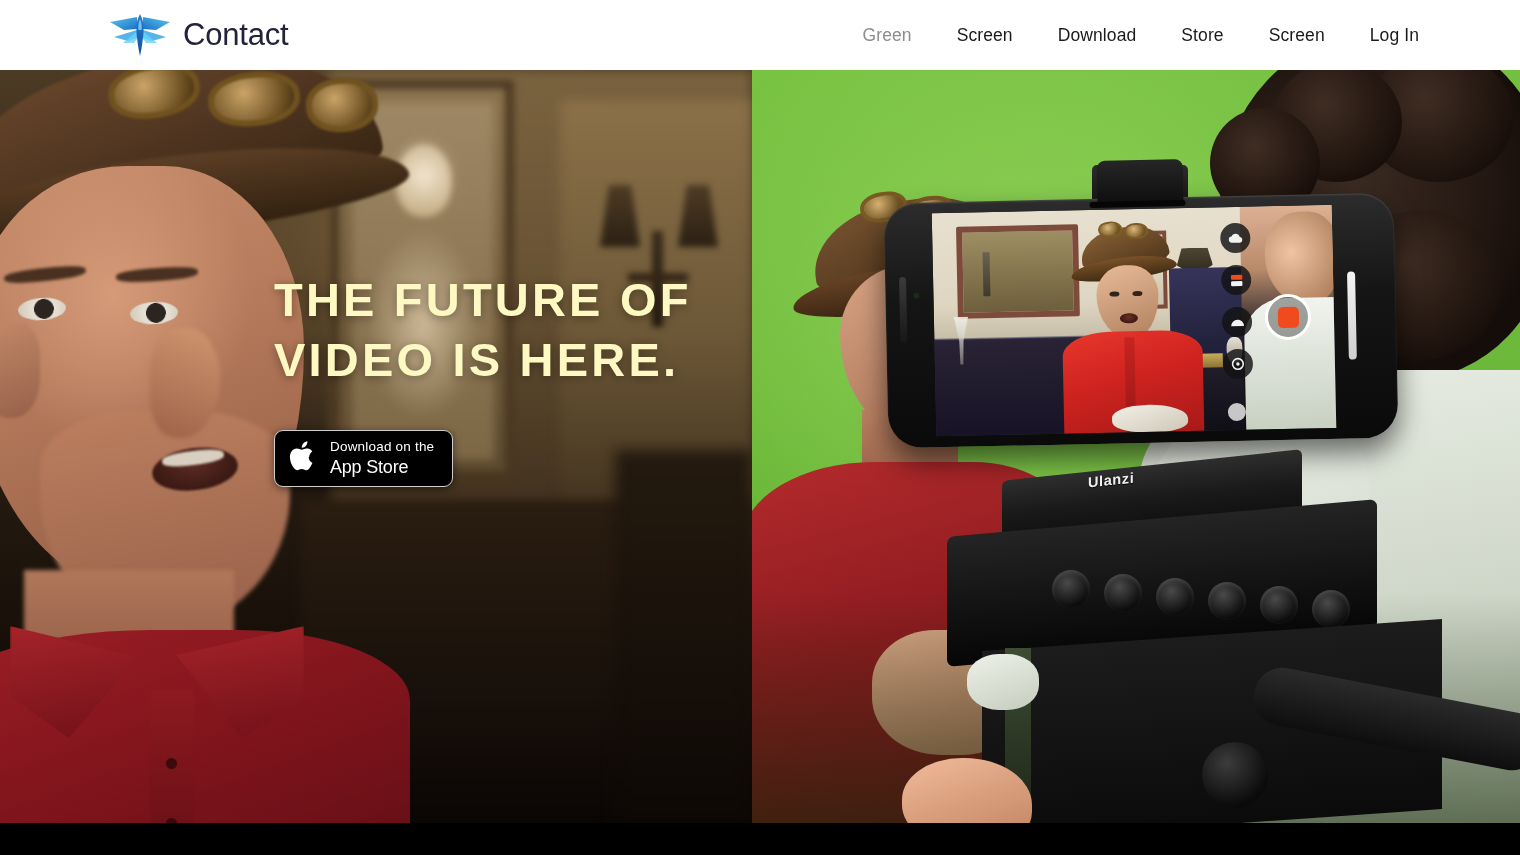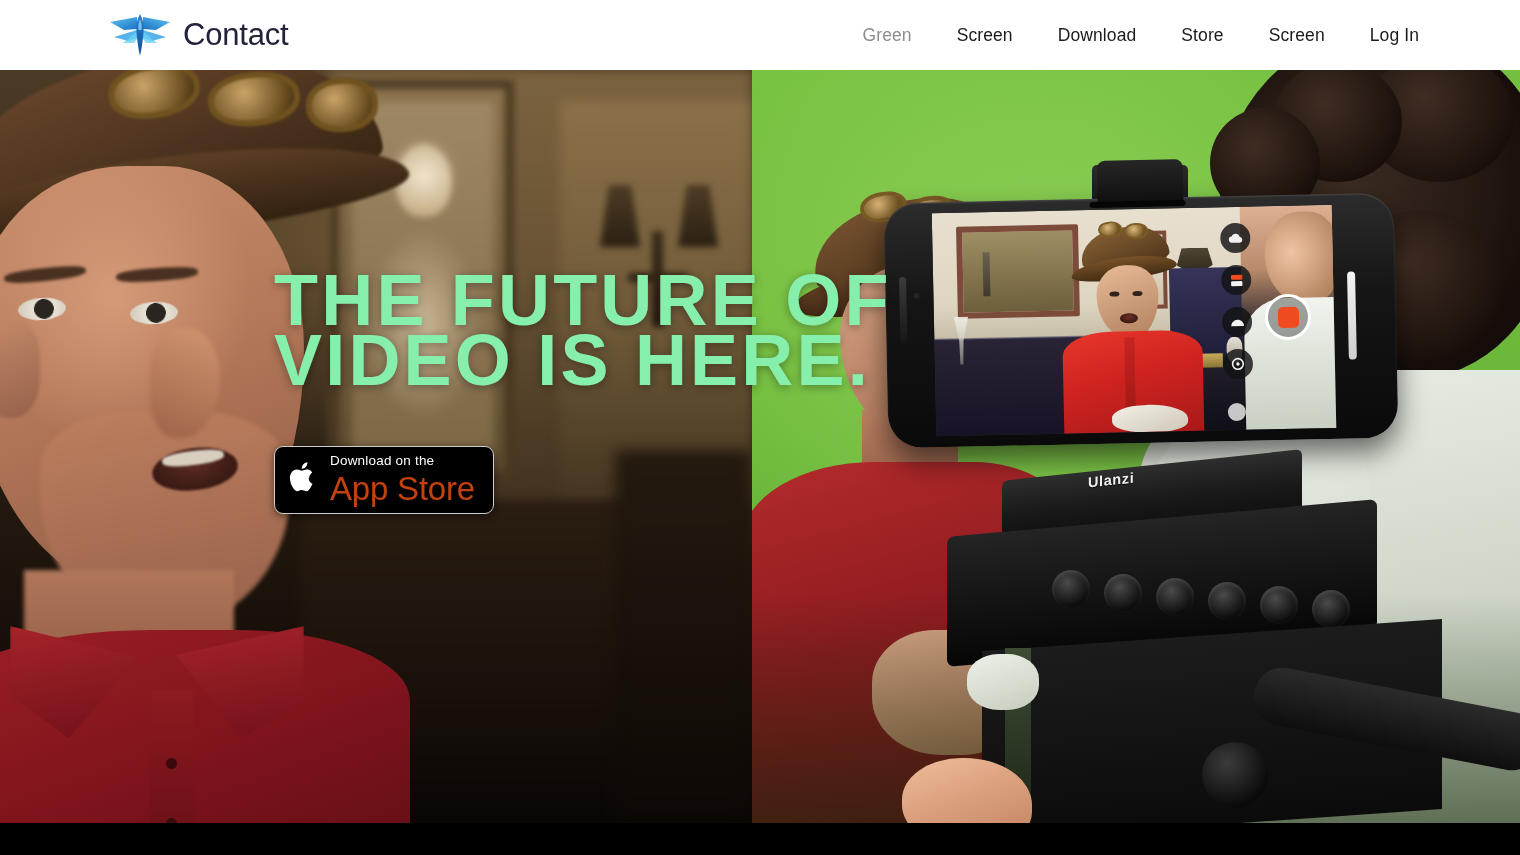--- a/index.html
+++ b/index.html
@@ -505,41 +505,41 @@
     background: linear-gradient(180deg,#3b3b3b,#171717); border-radius: 4px;
   }
   .phone-mount {
     position: absolute; left: 214px; top: -38px; width: 86px; height: 46px;
     background: linear-gradient(180deg,#262626,#0d0d0d); border-radius: 8px 8px 3px 3px;
   }
 
   
   .hero-copy { position: absolute; left: 274px; top: 200px; z-index: 30; }
   .headline {
-    font-size: 72px; line-height: 60px; font-weight: 700; color: #86efac;
+    font-size: 47px; line-height: 60px; font-weight: 700; color: #fef9c3;
     letter-spacing: 3.2px; text-shadow: 0 2px 10px rgba(0,0,0,.35);
     white-space: pre-line; margin-bottom: 16px;
   }
   .tagline-pill {
     display: inline-block; background: #0b0b16; color: #e9e9ee;
     font-size: 19px; letter-spacing: .35px;
     padding: 10px 28px 11px; border-radius: 999px;
     box-shadow: 0 2px 8px rgba(0,0,0,.4);
   }
   .appstore-badge {
     display: inline-flex; align-items: center;
-    margin-top: 40px; background: #000000;
+    margin-top: 24px; background: #000000;
     border: 1.5px solid #cfcfcf; border-radius: 9px;
     padding: 7px 18px 8px 14px; cursor: pointer;
     box-shadow: 0 2px 8px rgba(0,0,0,.5);
   }
   .apple-glyph { width: 30px; height: 36px; margin-right: 11px; flex: none; }
   .badge-text { display: flex; flex-direction: column; line-height: 1; }
   .badge-small { color: #ffffff; font-size: 13.5px; letter-spacing: .2px; margin-bottom: 4px; }
-  .badge-big { color: #c2410c; font-size: 33px; letter-spacing: -.2px; }
+  .badge-big { color: #ffffff; font-size: 18px; letter-spacing: -.2px; }
 
   .bottom-band {
     position: absolute; left: 0; top: 823px; width: 1520px; height: 32px; background: #000;
   }
 </style>
 </head>
 <body>
 
 <div class="page">
 

